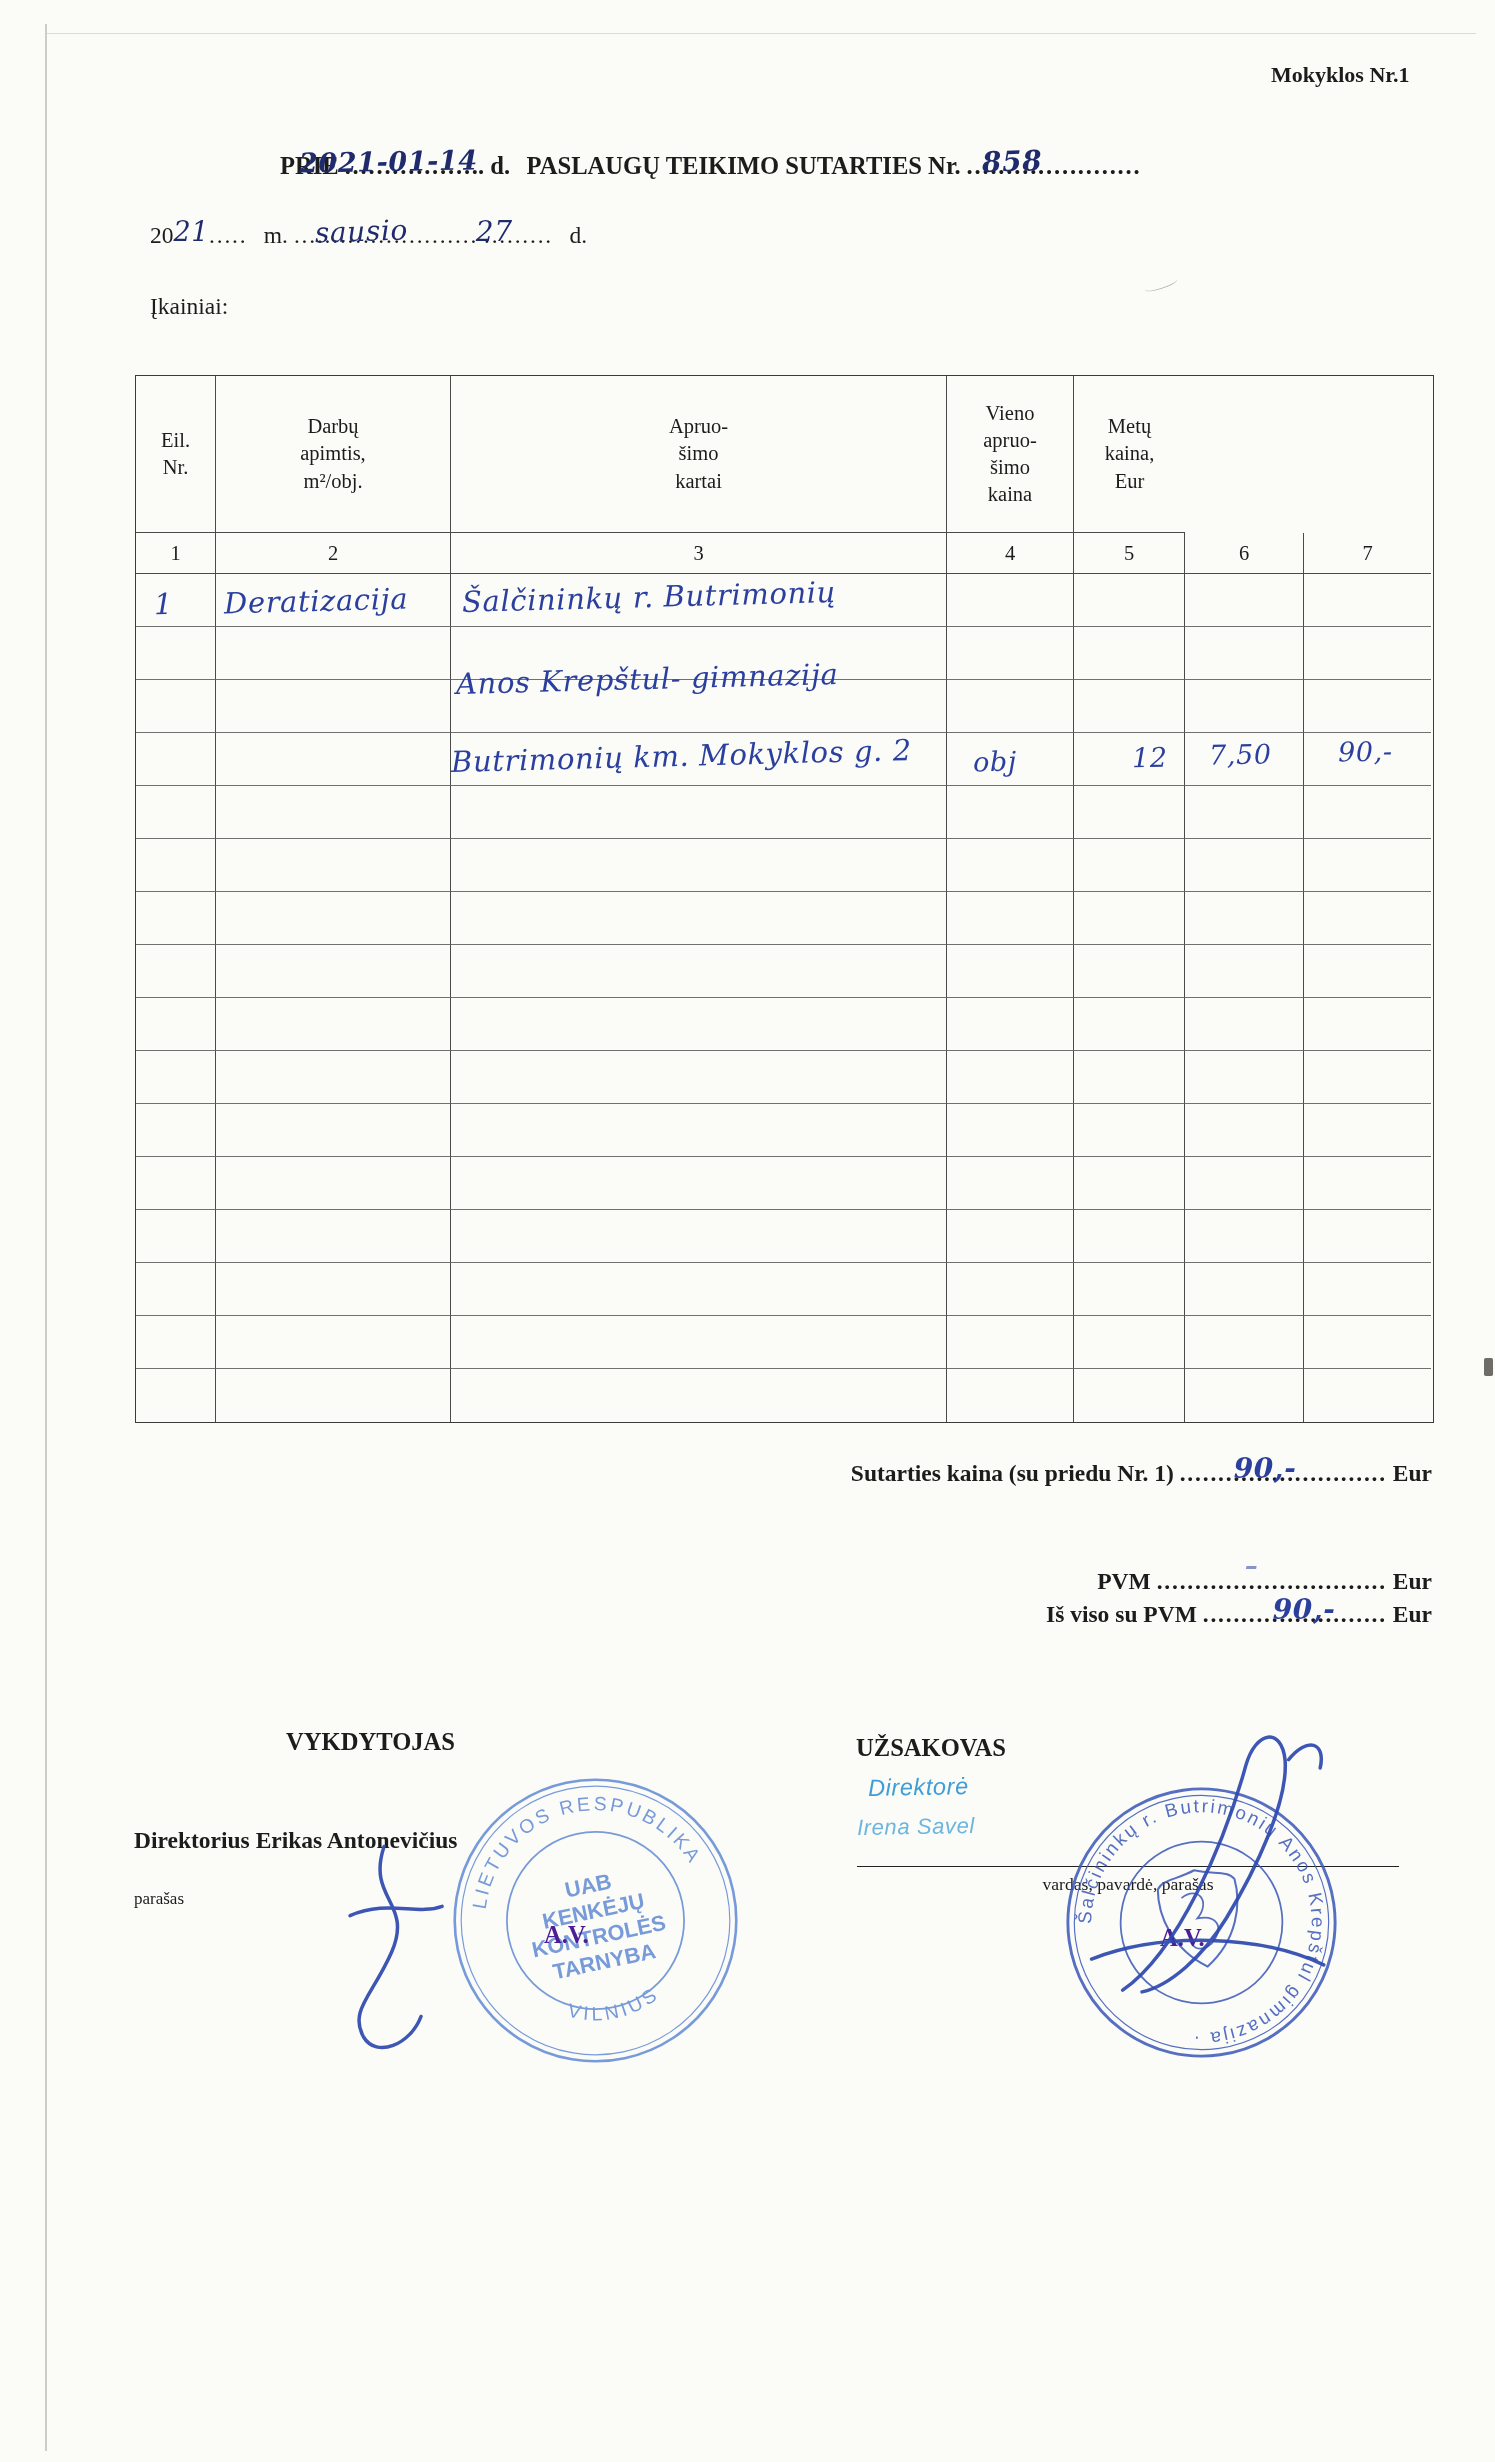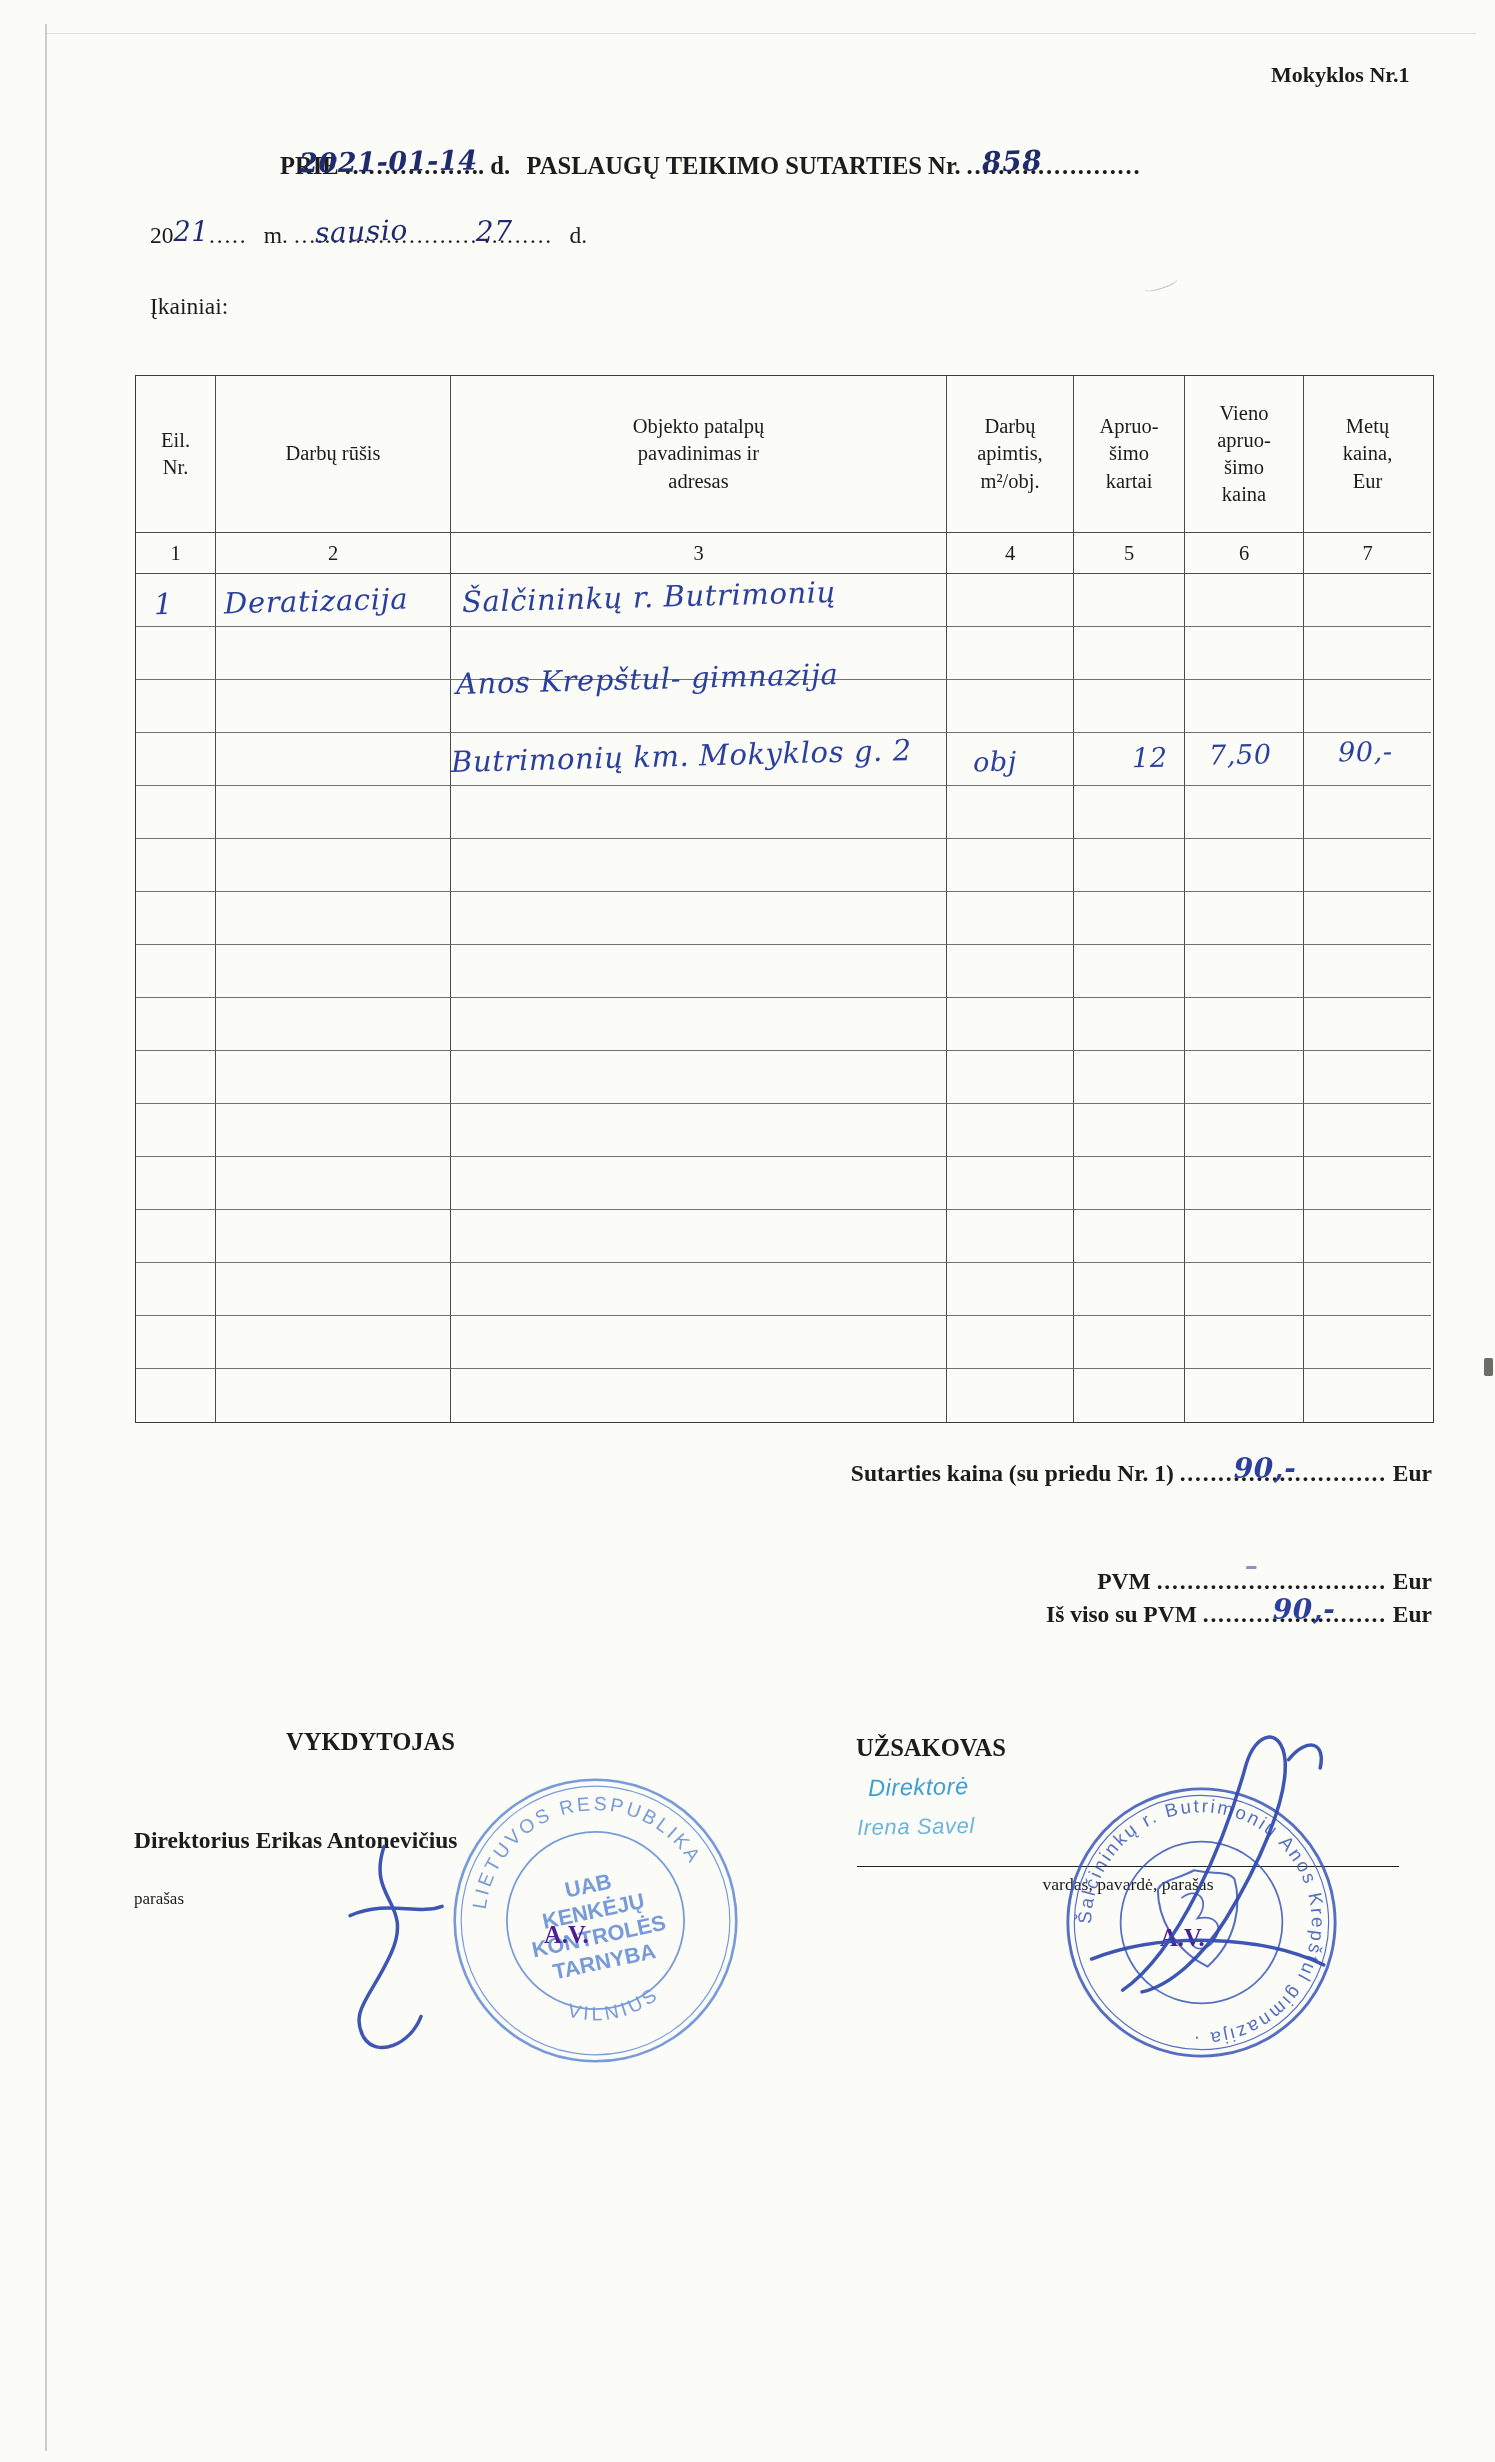--- a/index.html
+++ b/index.html
@@ -102,24 +102,20 @@
   <div class="abs title-line"><span>PRIE</span><span class="fill"><span class="dots">................</span><span class="hw hw-dark hw-title-date">2021-01-14</span></span><span>.. d.</span><span class="gap">PASLAUGŲ TEIKIMO SUTARTIES Nr.</span><span class="fill"><span class="dots">......................</span><span class="hw hw-dark hw-title-num">858</span></span></div>
 
   <div class="abs date-line"><span>20</span><span class="hw hw-dark hw-year">21</span><span class="dots">.....</span><span class="gap">m.</span><span class="fill"><span class="dots">........................</span><span class="hw hw-dark hw-month">sausio</span></span><span class="fill"><span class="dots">.........</span><span class="hw hw-dark hw-day">27</span></span><span class="gap">d.</span></div>
 
   <div class="abs rates">Įkainiai:</div>
 
   <div class="table-wrap">
     <div class="tgrid">
       <div class="thead-cell">Eil.
 Nr.</div>
-      <div class="thead-cell">Darbų rūšis</div>
-      <div class="thead-cell">Objekto patalpų
-pavadinimas ir
-adresas</div>
       <div class="thead-cell">Darbų
 apimtis,
 m²/obj.</div>
       <div class="thead-cell">Apruo-
 šimo
 kartai</div>
       <div class="thead-cell">Vieno
 apruo-
 šimo
 kaina</div>

